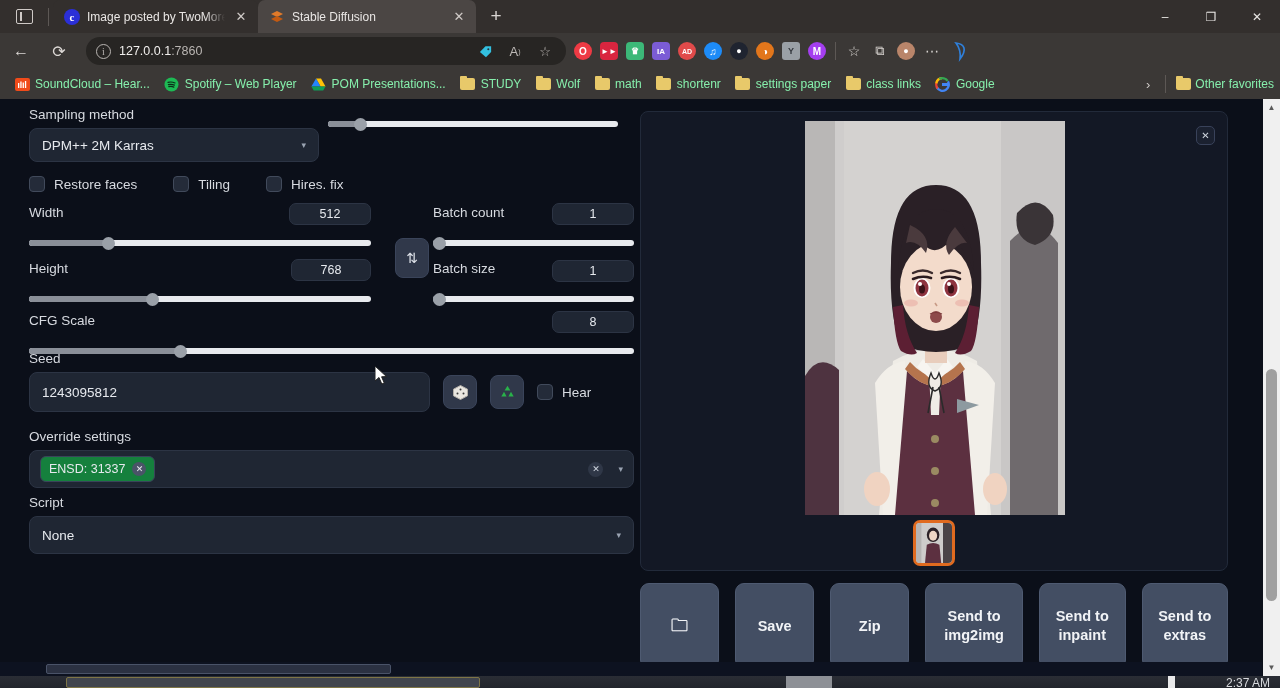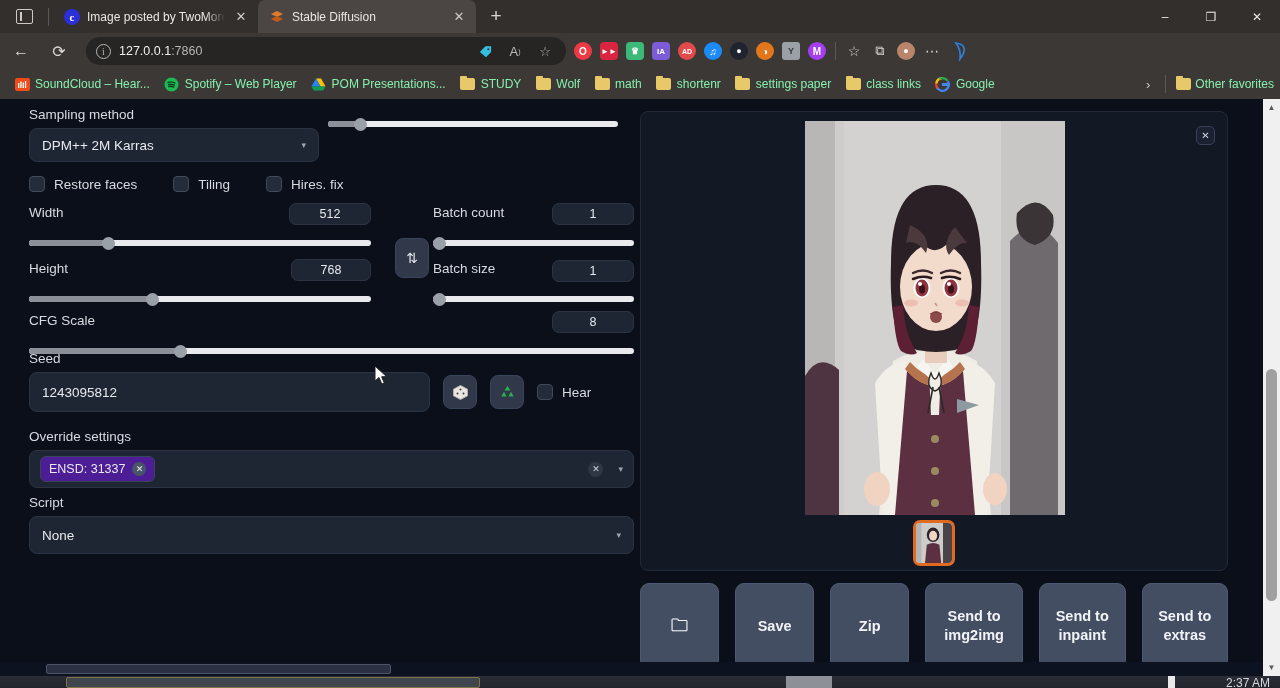--- a/index.html
+++ b/index.html
@@ -112,21 +112,21 @@
     display:flex; align-items:center; padding:0 12px; color:#e6e9ee; font-size:13.5px;
   }
   .iconbtn {
     width:34px; height:34px; background:#30384a; border:1px solid #3a445a; border-radius:8px;
     display:flex; align-items:center; justify-content:center; font-size:15px;
   }
   .tagfield {
     background:#1f2633; border:1px solid #2c3444; border-radius:8px; min-height:38px;
     display:flex; align-items:center; padding:0 10px; gap:8px;
   }
-  .tag { background:#4c1d95; border:1px solid #3a445a; border-radius:6px; height:26px;
+  .tag { background:#15803d; border:1px solid #3a445a; border-radius:6px; height:26px;
          display:flex; align-items:center; gap:7px; padding:0 8px; color:#e6e9ee; font-size:12.5px; }
   .tag-x { width:14px; height:14px; border-radius:50%; background:#4a5468; color:#e8ebf0;
            font-size:9px; display:flex; align-items:center; justify-content:center; }
   .field-x { margin-left:auto; width:15px; height:15px; border-radius:50%; background:#2f3747;
              color:#cfd5de; font-size:9px; display:flex; align-items:center; justify-content:center; }
   .field-caret { font-size:9px; color:#9aa3b2; margin-left:7px; }
 
   
   .result-panel { position:absolute; left:0; top:7px; width:588px; height:460px;
                   border:1px solid #222a3a; border-radius:8px; background:#131825; }

